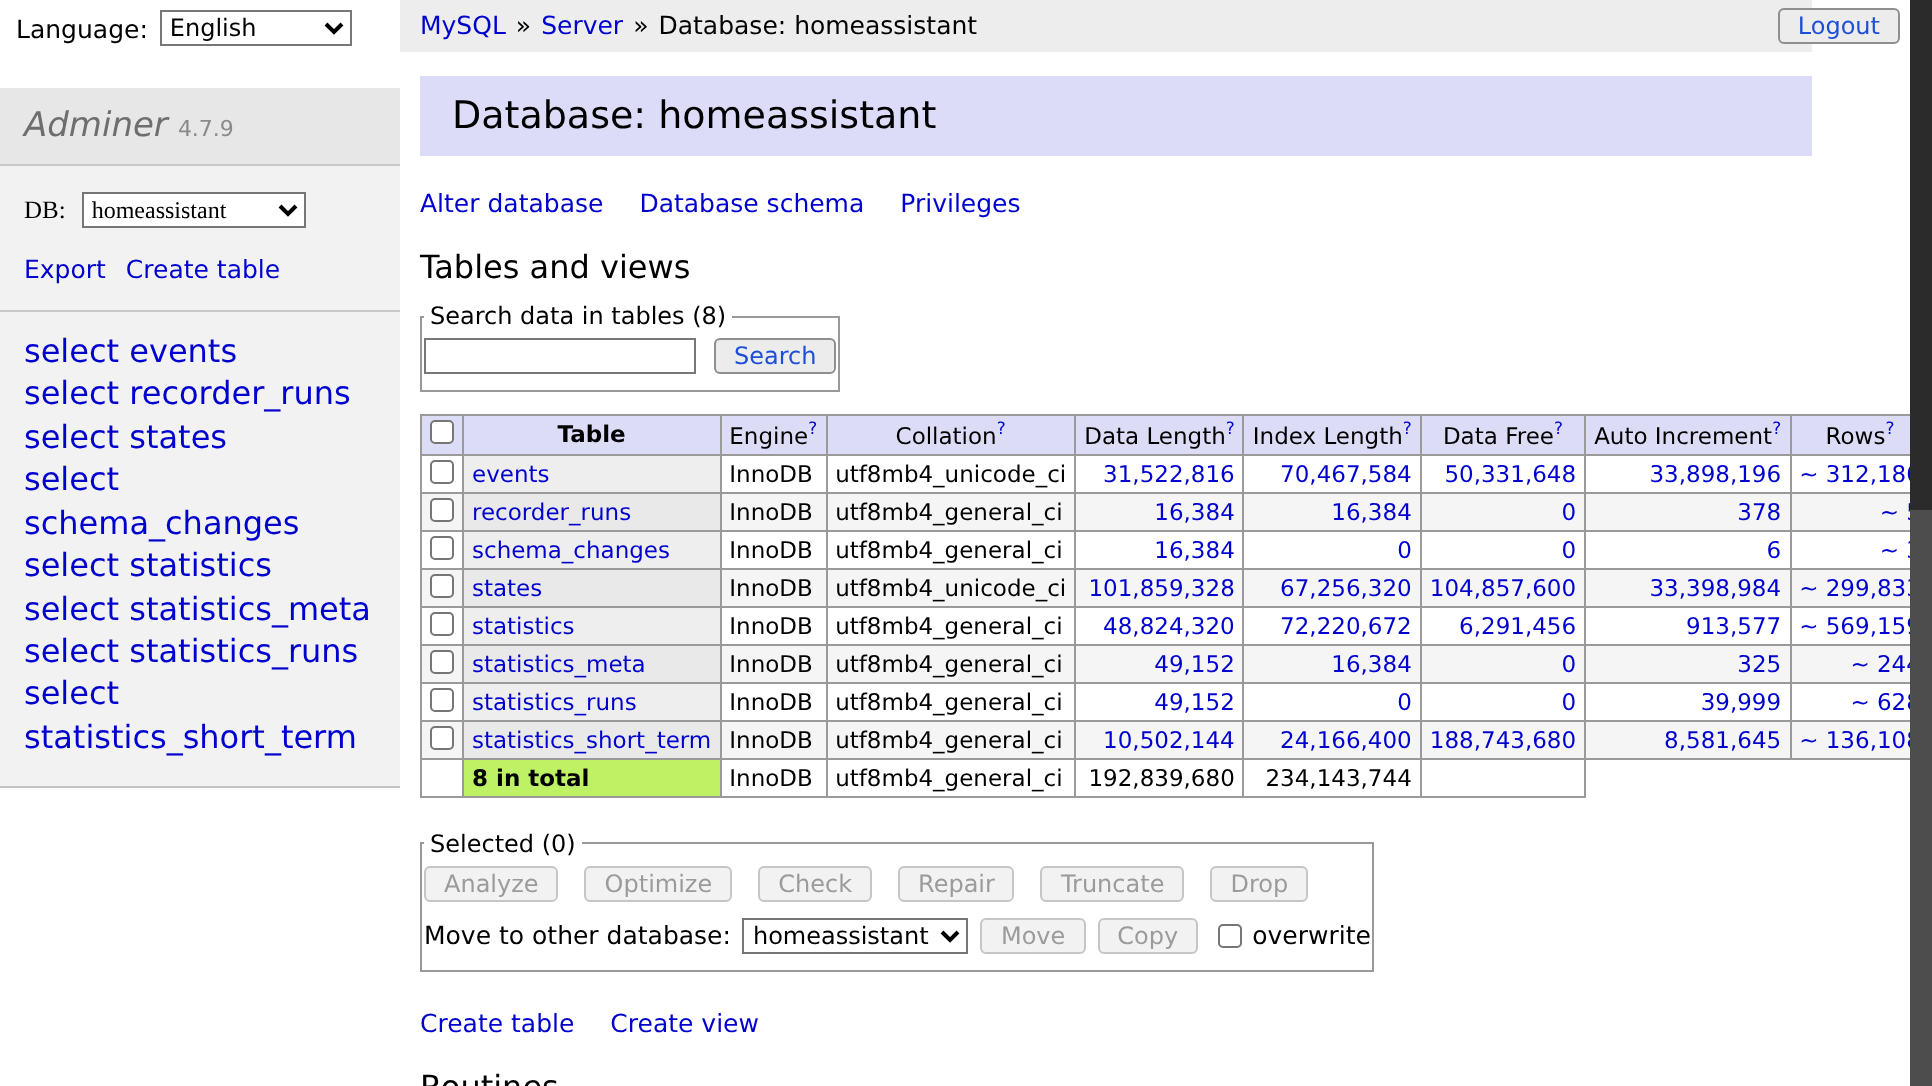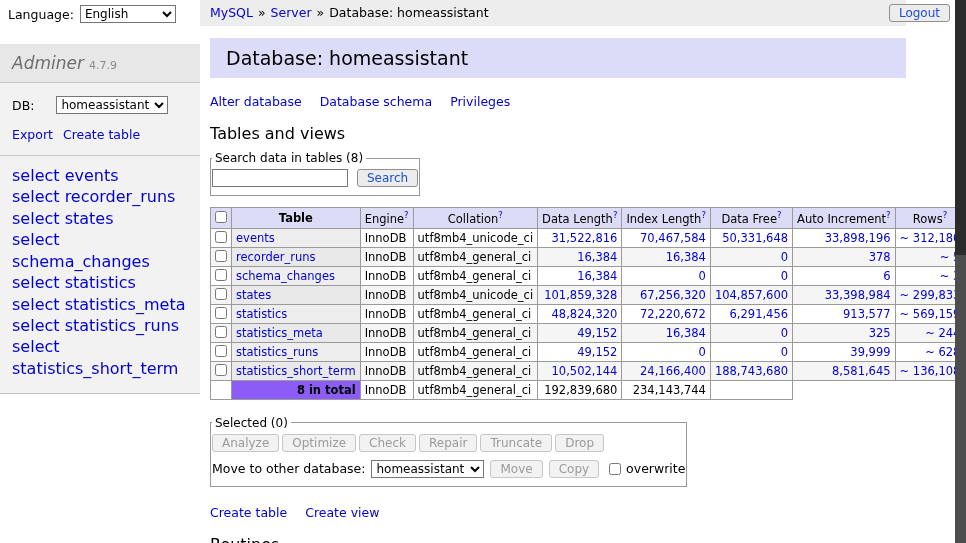--- a/index.html
+++ b/index.html
@@ -32,21 +32,21 @@
   .logout-btn{position:absolute;top:4px;right:16px;}
   .breadcrumb-bar{position:absolute;left:200px;top:0;width:706px;height:26px;
     background:var(--breadcrumb-bg);line-height:26px;padding:0 10px;white-space:nowrap;font-size:12.5px;}
   .bc-sep{margin:0 5px;color:#000;}
 
   
   .sidebar{position:absolute;left:0;top:44px;width:200px;background:var(--sidebar-bg);}
   .sidebar h1{margin:0;padding:9px 12px;background:var(--logo-bg);border-bottom:1px solid #c9c9c9;
     font-size:17px;font-weight:normal;font-style:italic;color:#6e6e6e;}
   .sidebar h1 .ver{font-size:11px;font-style:normal;color:#8a8a8a;margin-left:5px;}
-  .db-row{padding:13px 12px 10px;display:flex;align-items:center;gap:22px;}
+  .db-row{padding:13px 12px 10px;display:flex;align-items:center;gap:8px;font-family:Liberation Serif, serif;}
   .db-row select{width:112px;}
   .menu-links{padding:3px 12px 11px;border-bottom:1px solid #c9c9c9;}
   .menu-line{line-height:1.35;}
   .menu-line a{margin-right:10px;}
   .table-list{padding:9px 12px 14px;border-bottom:1px solid #c2c2c2;font-size:16px;}
   .table-list a{display:block;line-height:1.34;}
 
   
   .content{position:absolute;left:200px;top:26px;width:706px;padding-left:10px;}
   .content h2{margin:12px 0 0;padding:9px 16px;background:var(--title-bg);
@@ -62,26 +62,26 @@
   th,td{border:1px solid var(--border);padding:2px 4px;overflow:hidden;white-space:nowrap;}
   thead th,thead td{background:var(--thead-bg);text-align:center;font-weight:normal;}
   thead th.bold{font-weight:bold;}
   tbody th{background:#eee;text-align:left;font-weight:normal;}
   tbody tr:nth-child(even) td{background:var(--odd-row-bg);}
   tbody tr:nth-child(even) th{background:#e9e9e9;}
   .num{text-align:right;}
   .tname{font-weight:normal;text-align:center;}
   .check-col{text-align:center;padding:1px 2px;}
   sup.help{color:var(--link);font-size:8.5px;}
-  tfoot th{background:#8b5cf6;text-align:right;font-weight:bold;}
+  tfoot th{background:#bef264;text-align:left;font-weight:bold;}
   tfoot td{background:#fff;}
   tfoot .nb{border:none;background:transparent;}
 
   .selected-fs{margin-top:16px;}
-  .btn-row{display:flex;gap:3px;}
+  .btn-row{display:flex;gap:13px;}
   .move-row{margin-top:8px;display:flex;align-items:center;gap:6px;}
   .move-row select{width:113px;}
   .overwrite{display:flex;align-items:center;gap:3px;margin-left:2px;}
   .create-links{margin:18px 0 0;}
 
   
   .scrollbar{position:absolute;right:0;top:0;width:11px;height:543px;background:#4d4d4d;}
   .scroll-thumb{position:absolute;left:0;top:0;width:11px;height:47%;background:#2b2b2b;}
 </style>
 </head>

